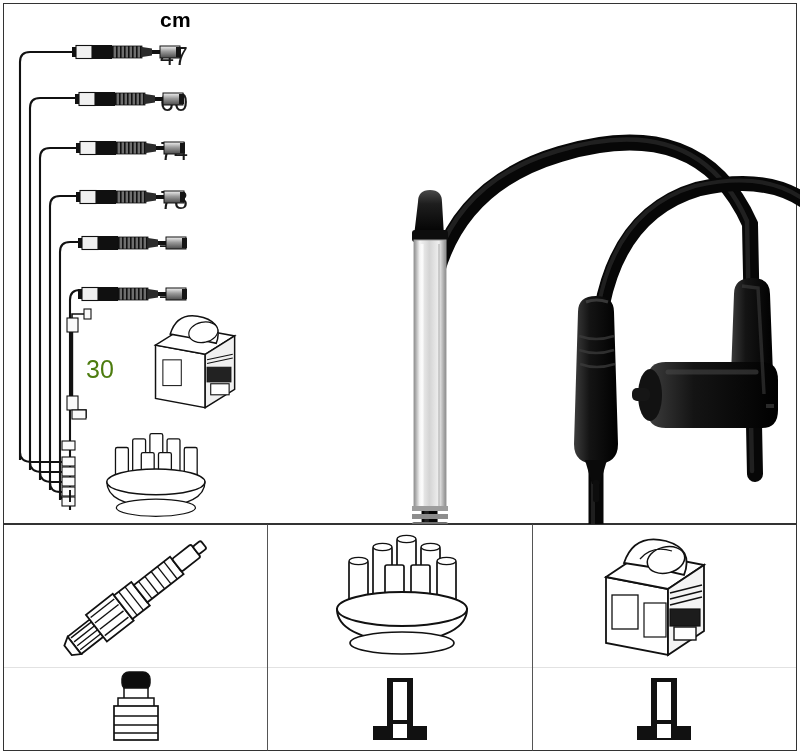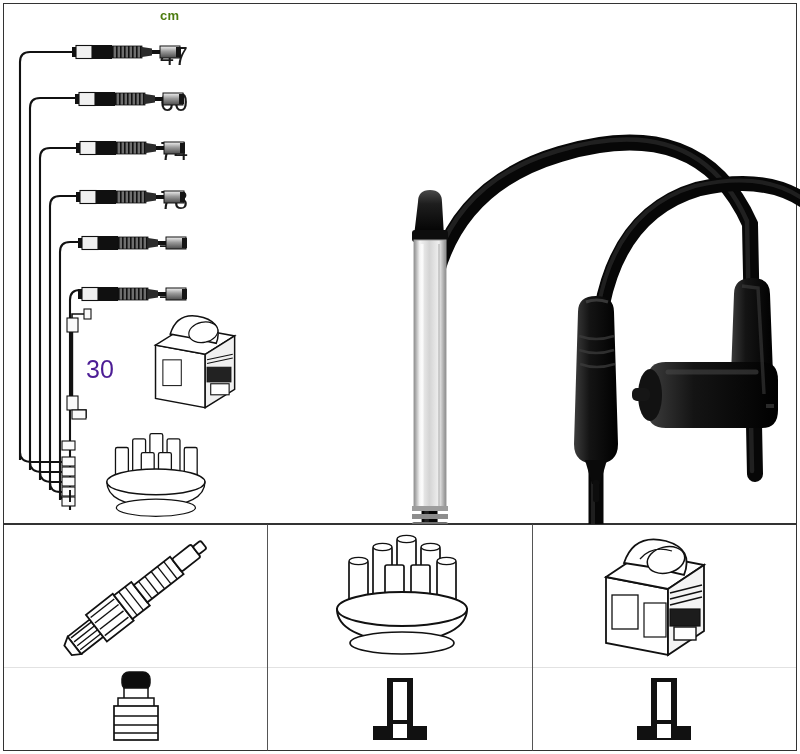--- a/index.html
+++ b/index.html
@@ -52,21 +52,21 @@
     position: absolute; left: 0; width: 100%;
     display: flex; align-items: center; justify-content: center;
   }
   .panel-top    { top: 0;   height: 63%; }
   .panel-bottom { bottom: 0; height: 37%; border-top: 1px solid #e2e2e2; }
 
   
   .cm-header {
     position: absolute;
     left: 160px; top: 8px;
-    font-size: 13px; font-weight: bold; color: #4d7c0f;
+    font-size: 21px; font-weight: bold; color: #000000;
     letter-spacing: .2px;
   }
   .len-label {
     position: absolute;
     left: 160px;
     font-size: 25px; color: #1a1a1a;
     font-family: "Liberation Sans", sans-serif;
     letter-spacing: 0px;
     line-height: 1;
   }
@@ -343,21 +343,21 @@
       <path d="M-14,0 Q-14,-16 4,-16 Q22,-16 22,0 L26,108 L-18,108 Z" fill="url(#rubberH)"></path>
       <path d="M-100,84 Q-100,68 -82,68 L14,68 Q30,68 30,86 L30,116 Q30,134 14,134 L-82,134 Q-100,134 -100,118 Z" fill="url(#rubberH)"></path>
       <ellipse cx="-98" cy="101" rx="12" ry="26" fill="#121212"></ellipse>
       <rect x="-116" y="94" width="18" height="13" rx="5" fill="#161616"></rect>
       <path d="M-80,78 L8,78" stroke="#4a4a4a" stroke-width="5" opacity=".55" stroke-linecap="round"></path>
       <path d="M-6,-8 L10,-6 L16,100" stroke="#454545" stroke-width="3.5" opacity=".5" fill="none"></path>
       <path d="M18,112 L26,112" stroke="#2a2a2a" stroke-width="4"></path>
     </g>
   </svg>
 
-  <div style="position:absolute;left:86px;top:355px;font-size:25px;color:#4c1d95;">30</div>
+  <div style="position:absolute;left:86px;top:355px;font-size:25px;color:#4d7c0f;">30</div>
 
   <div class="title-block">
     <div class="prod-title">RC-OP423</div>
     <div class="prod-stock">Stock-No. 0793</div>
   </div>
 
   <div class="panel-row">
 
     <div class="panel">
       <div class="panel-top">

